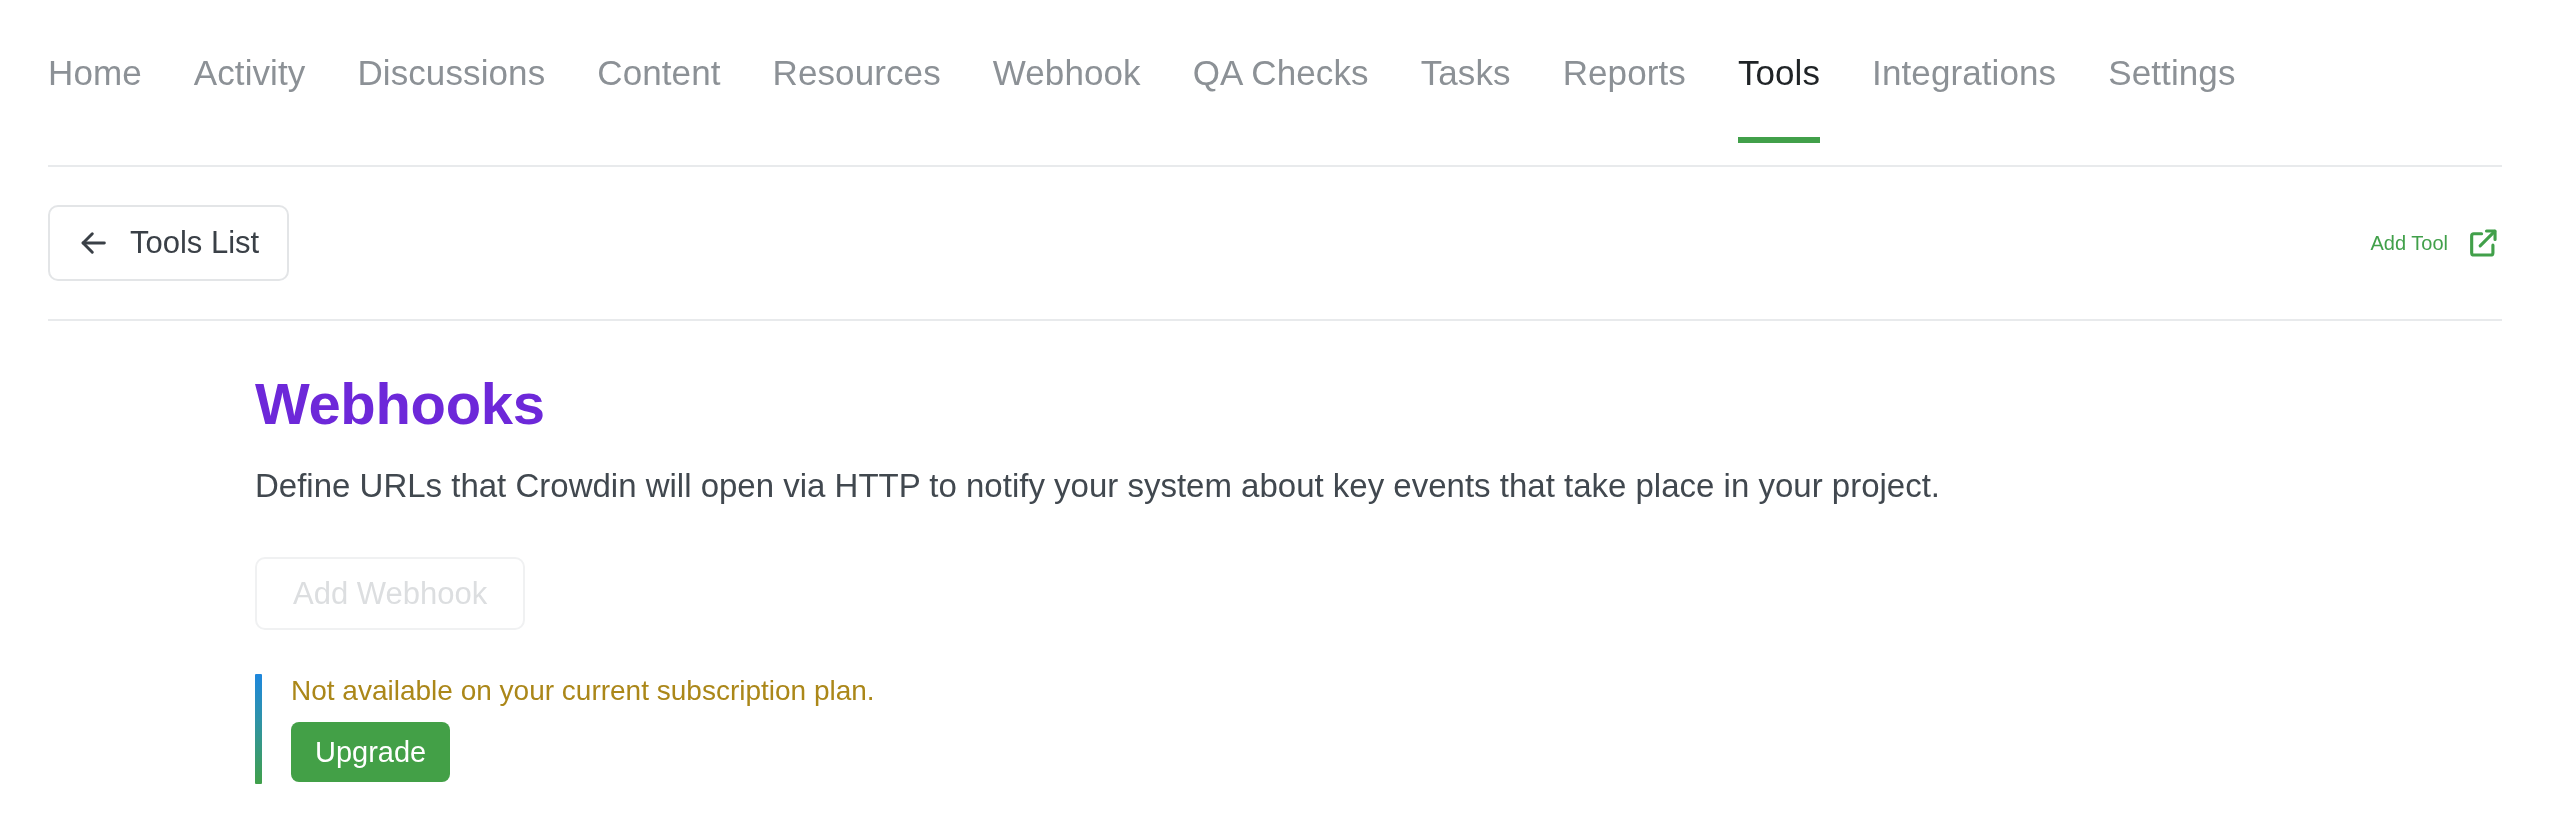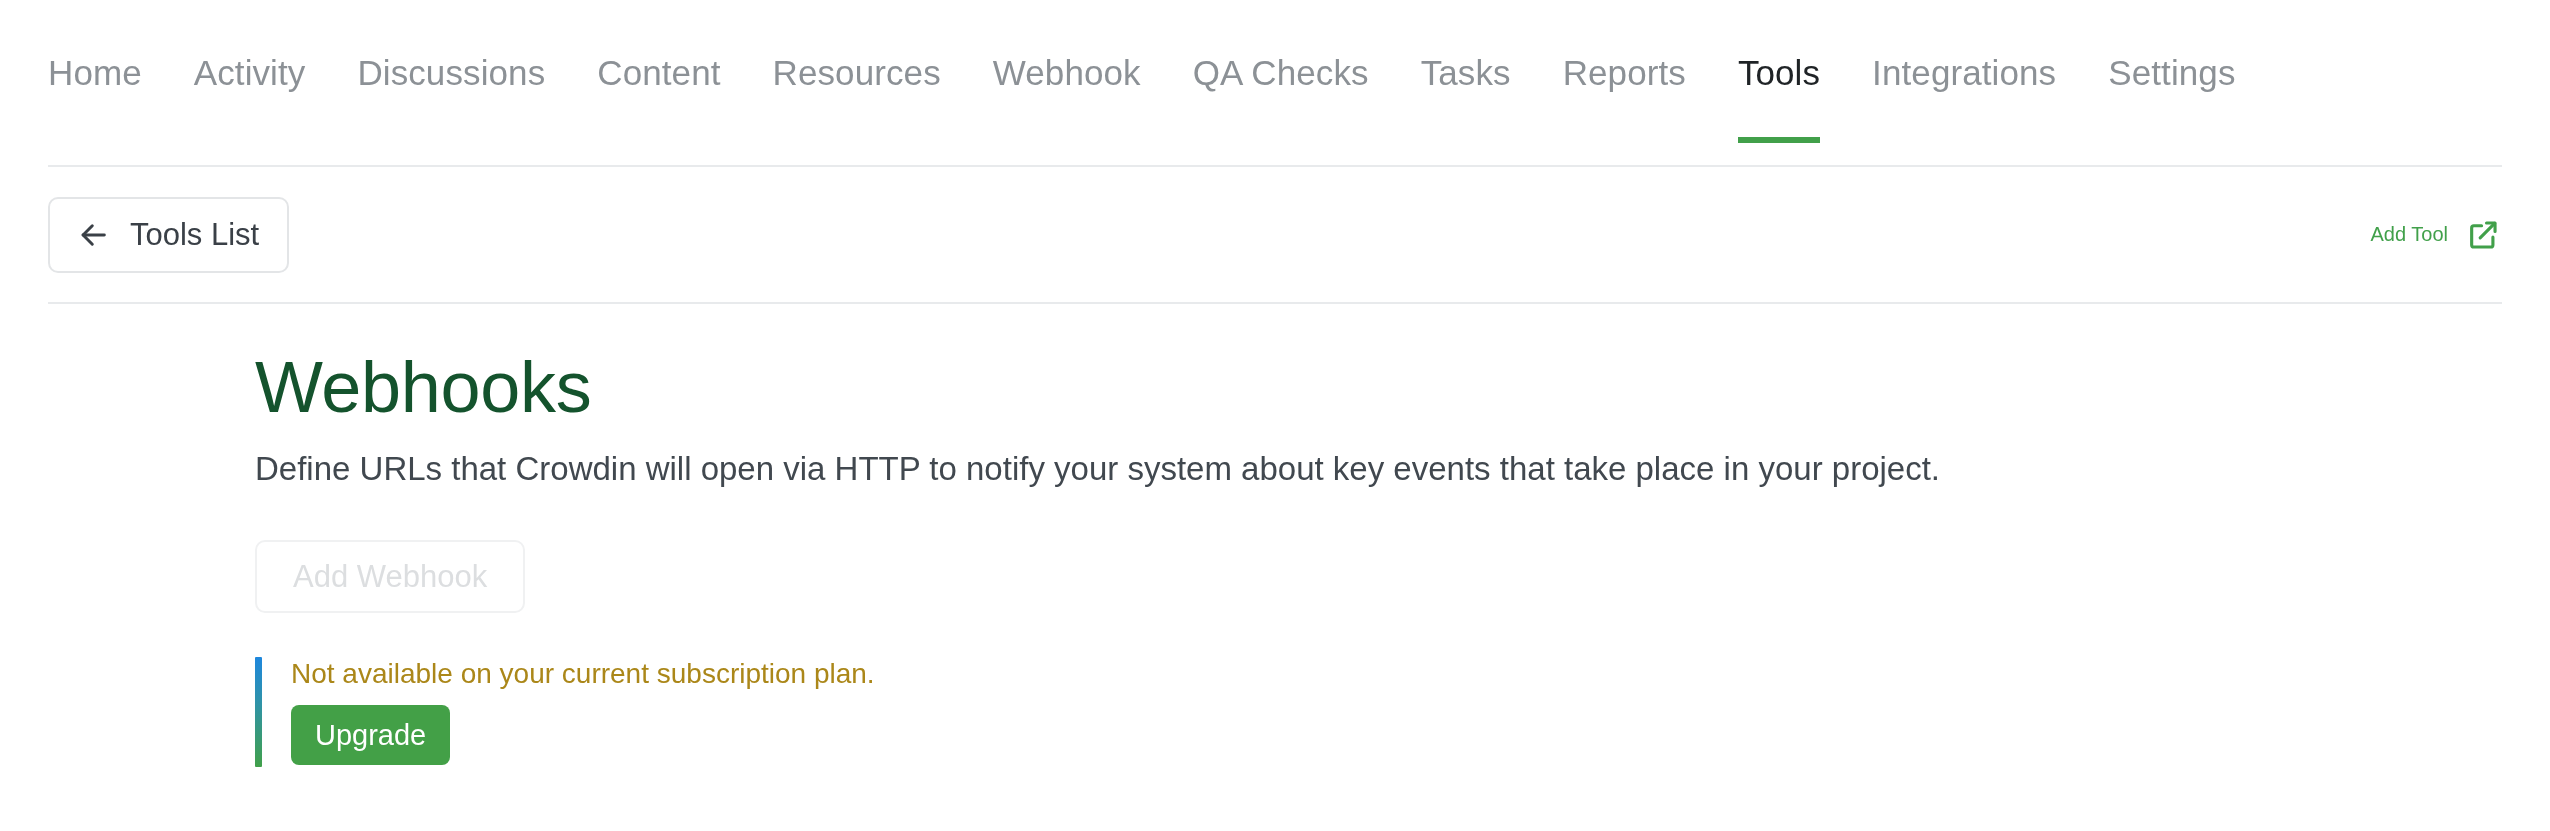--- a/index.html
+++ b/index.html
@@ -56,21 +56,21 @@
     left: 0;
     right: 0;
     bottom: -2px;
     height: 6px;
     background: #41a04a;
   }
 
   
   .subbar {
     margin: 0 48px;
-    height: 137px;
+    height: 154px;
     border-bottom: 2px solid #e8eaec;
     display: flex;
     align-items: center;
     justify-content: space-between;
   }
 
   .tools-list-btn {
     display: inline-flex;
     align-items: center;
     gap: 20px;
@@ -109,24 +109,24 @@
     align-items: center;
     justify-content: center;
   }
 
   
   .content {
     padding: 48px 48px 0 255px;
   }
 
   .page-title {
-    font-size: 72px;
+    font-size: 58px;
     line-height: 70px;
-    font-weight: 400;
-    color: #14532d;
+    font-weight: 700;
+    color: #6d28d9;
     letter-spacing: -0.3px;
   }
 
   .page-desc {
     margin-top: 26px;
     font-size: 33px;
     line-height: 42px;
     color: #41484f;
   }
 

